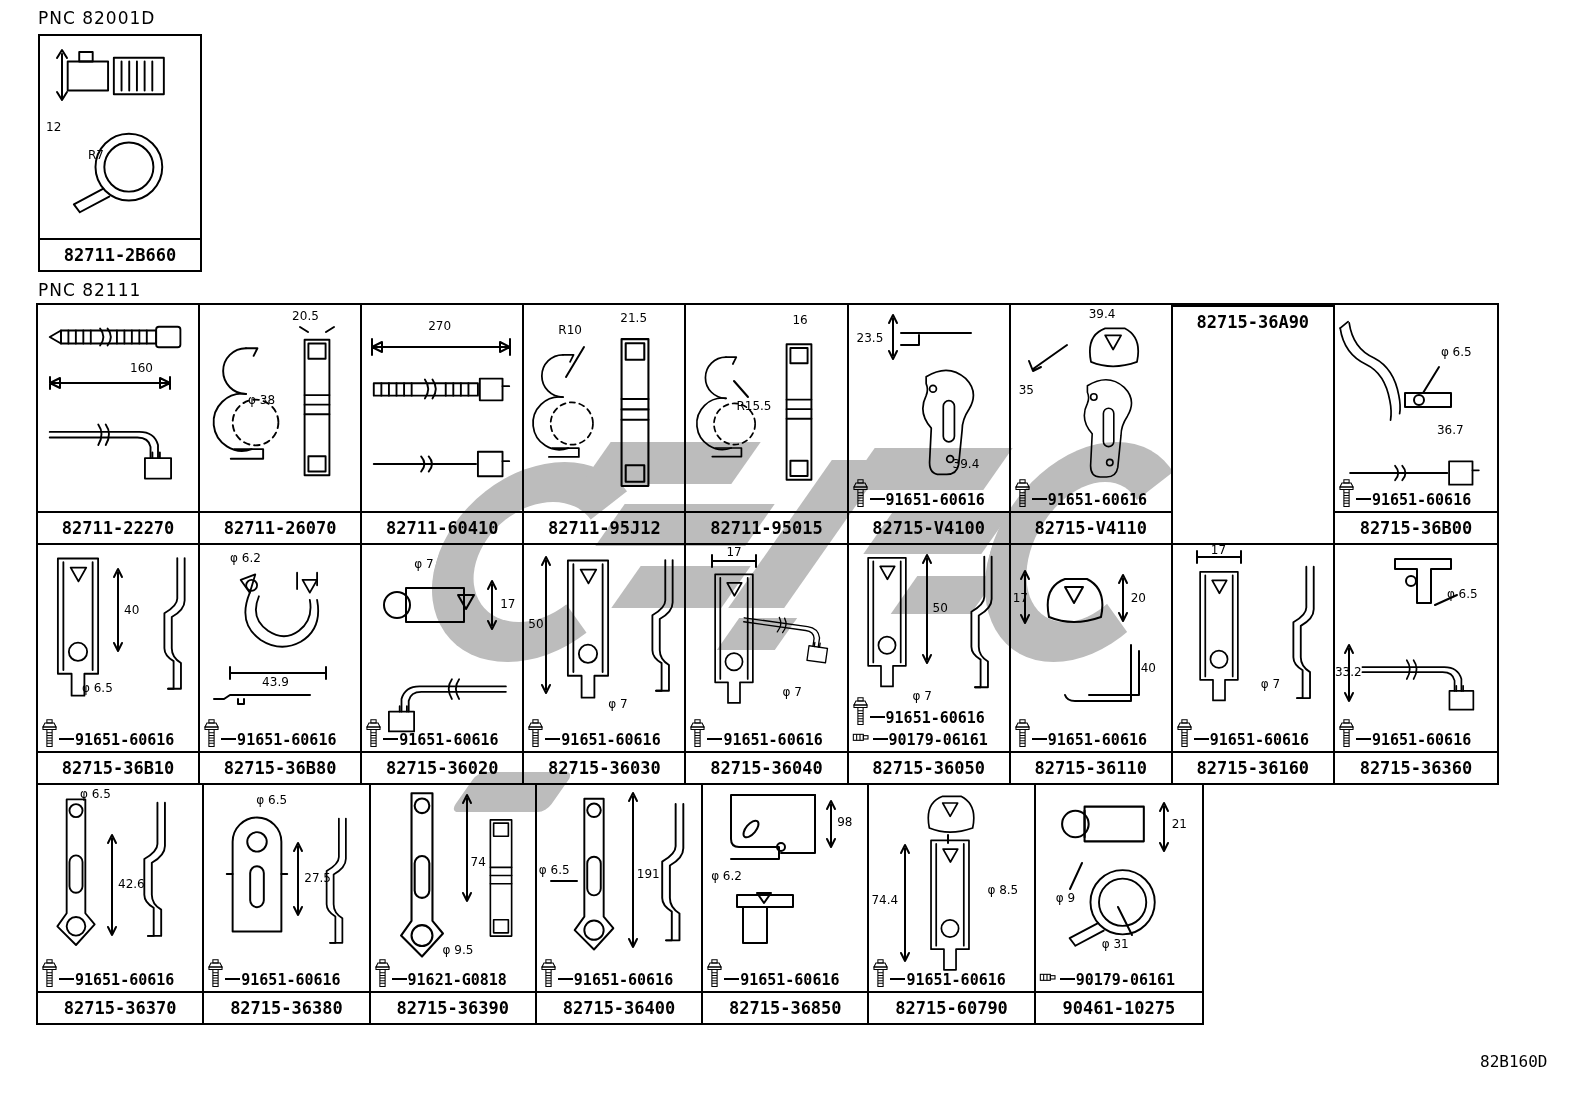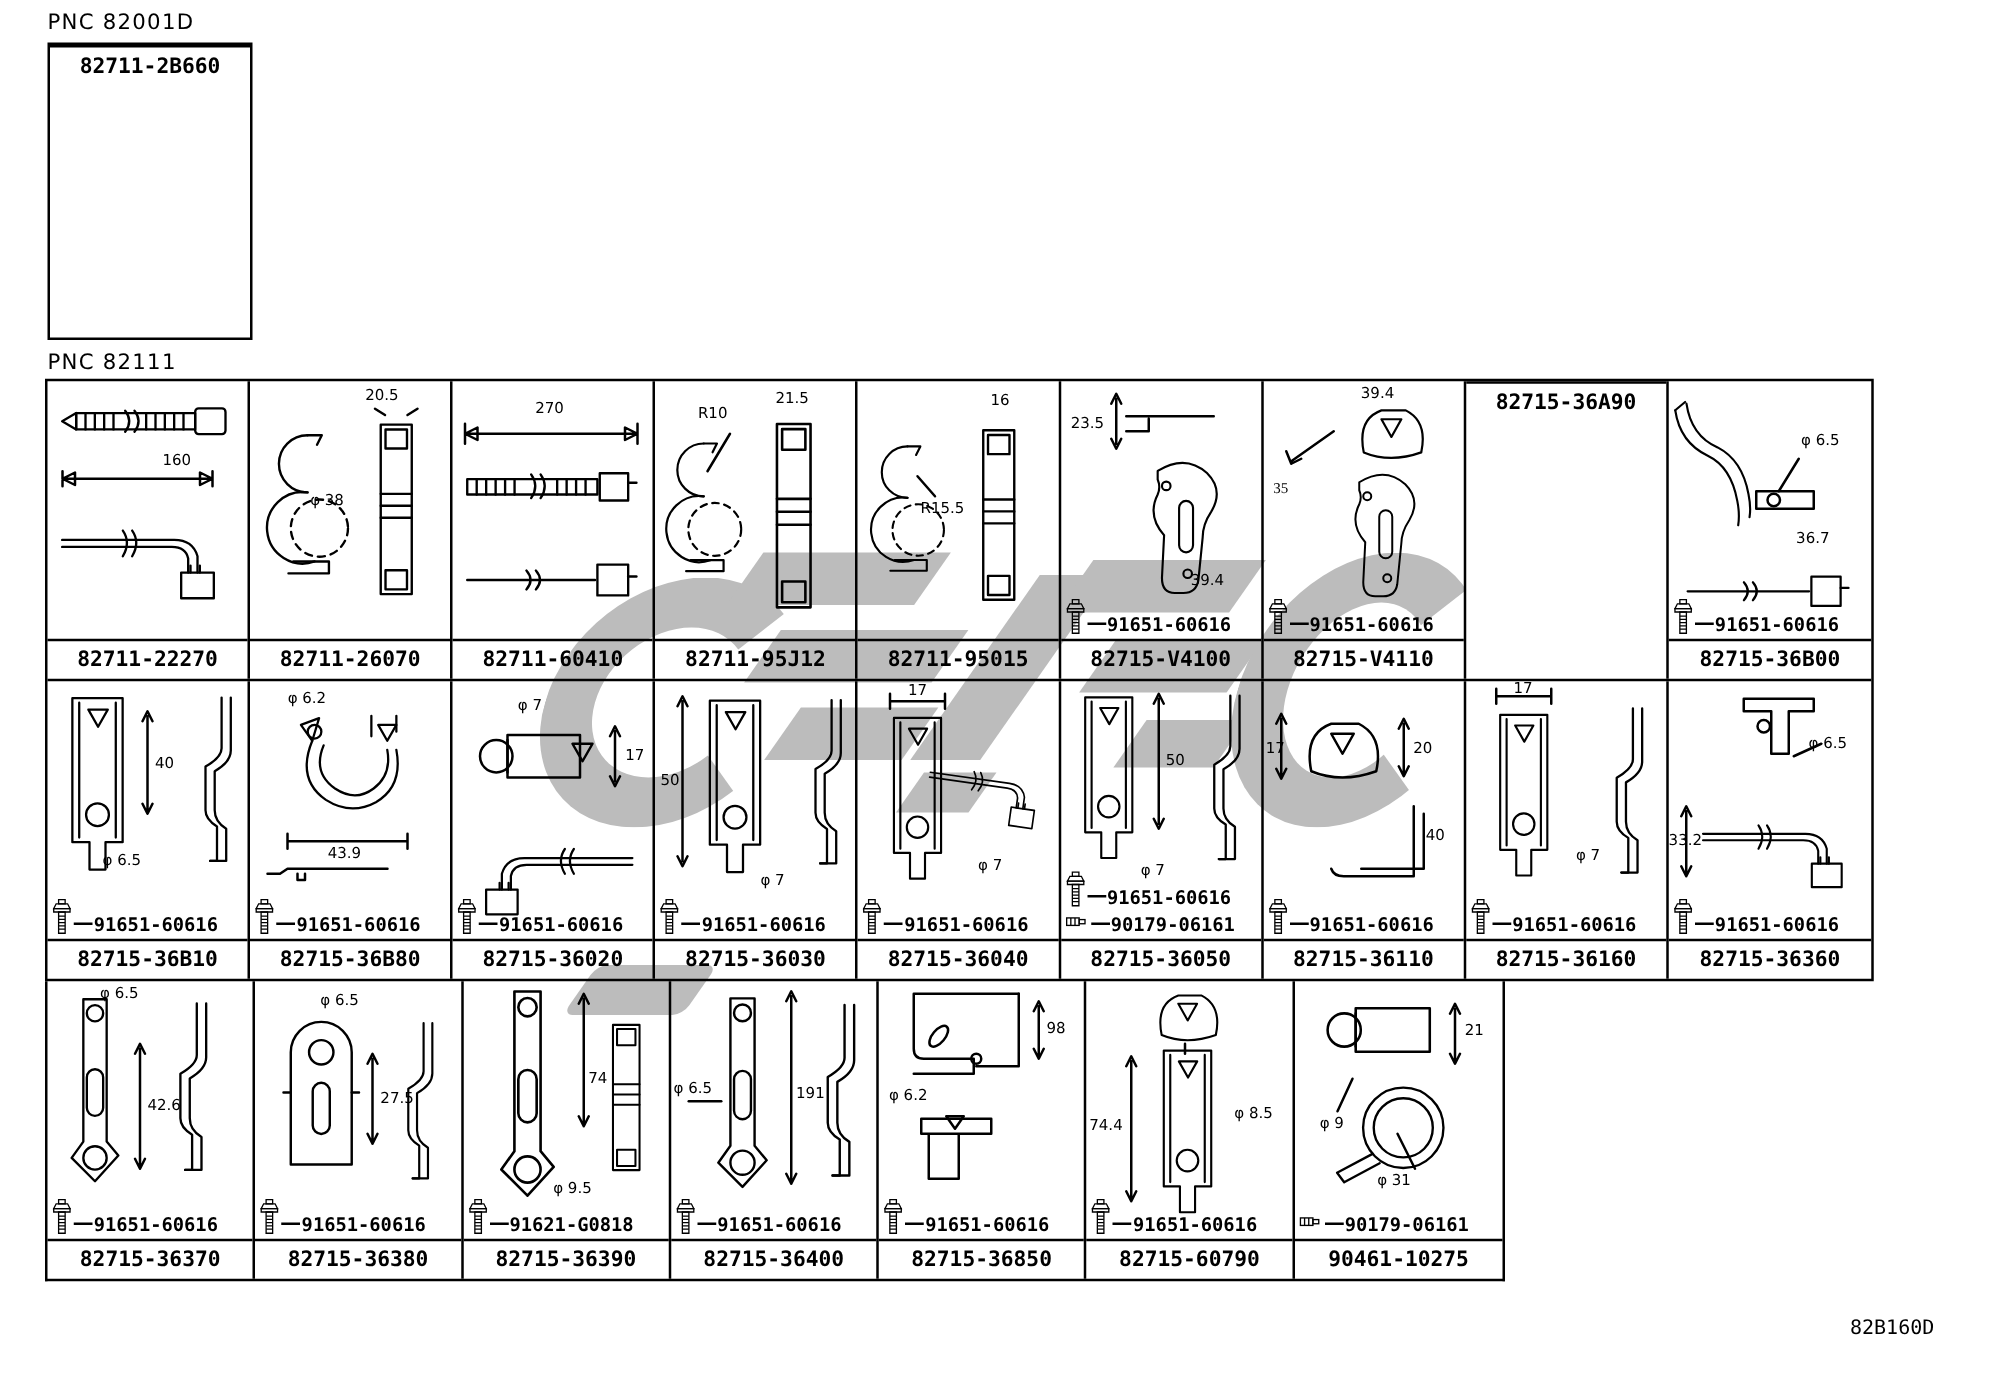--- a/index.html
+++ b/index.html
@@ -173,20 +173,29 @@
     <div style="left:476px;top:156px;width:80px;height:38px;"></div>
     <div class="arc" style="left:562px;top:22px;width:110px;height:140px;"></div>
     <div style="left:36px;top:352px;width:96px;height:40px;border-radius:8px;"></div>
   </div>
 
   <div class="pnc" style="left:38px;top:8px;"><span>PNC 82001D</span></div>
   <div class="pnc" style="left:38px;top:280px;"><span>PNC 82111</span></div>
   <div class="doccode" style="left:1480px;top:1052px;"><span>82B160D</span></div>
 
   <div class="topbox">
+    <div class="draw">
+      <svg class="sketch" width="156" height="200" viewBox="0 0 156 200">
+        <use href="#s-conn" x="20" y="10" width="125" height="60"></use>
+        <use href="#s-loop" x="28" y="82" width="108" height="108"></use>
+        <path d="M22,18 v44 M17,22 l5,-8 5,8 M17,56 l5,8 5,-8"></path>
+      </svg>
+      <span class="dim" style="left:6px;top:84px;">12</span>
+      <span class="dim" style="left:48px;top:112px;">R7</span>
+    </div>
     <div class="strip">
         <span>82711-2B660</span>
       </div>
   </div>
 
   <div class="ptable" style="left:36px;top:303px;width:1459px;">
     <div class="prow" style="grid-template-columns:repeat(9,1fr);">
 
       <div class="pcell">
         <div class="draw">
@@ -284,21 +293,21 @@
       </div>
 
       <div class="pcell">
         <div class="draw">
           <svg class="sketch" width="158" height="205" viewBox="0 0 158 205">
             <use href="#s-clipwedge" x="70" y="18" width="66" height="46"></use>
             <use href="#s-hook" x="52" y="68" width="84" height="112"></use>
             <path d="M22,64 l34,-24 M18,56 l4,10 8,-4" stroke-width="1.4"></path>
           </svg>
           <span class="dim" style="left:78px;top:2px;">39.4</span>
-          <span class="dim" style="left:8px;top:78px;font-family:Liberation Serif, serif;">35</span>
+          <span class="dim" style="left:8px;top:78px;">35</span>
           <div class="fast">
             <svg class="fi" width="17" height="31" viewBox="0 0 26 46">
                 <use href="#s-bolt"></use>
               </svg>
               <span class="fline"></span>
               <span class="fnum">91651-60616</span>
           </div>
         </div>
         <div class="strip">
             <span>82715-V4110</span>

